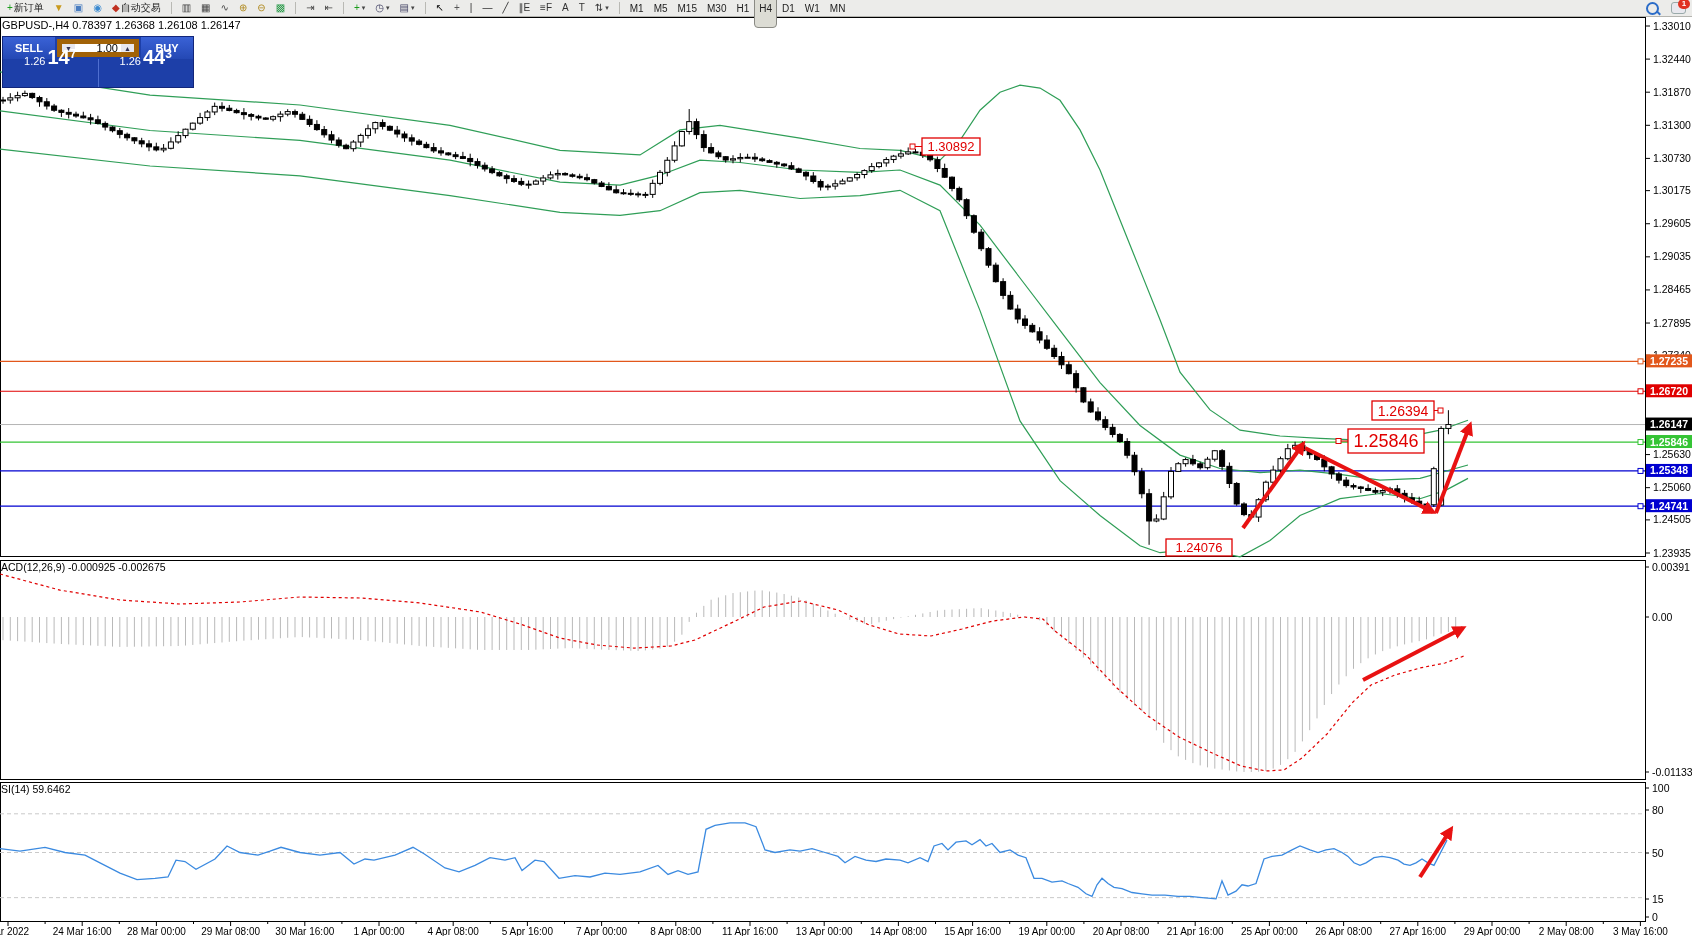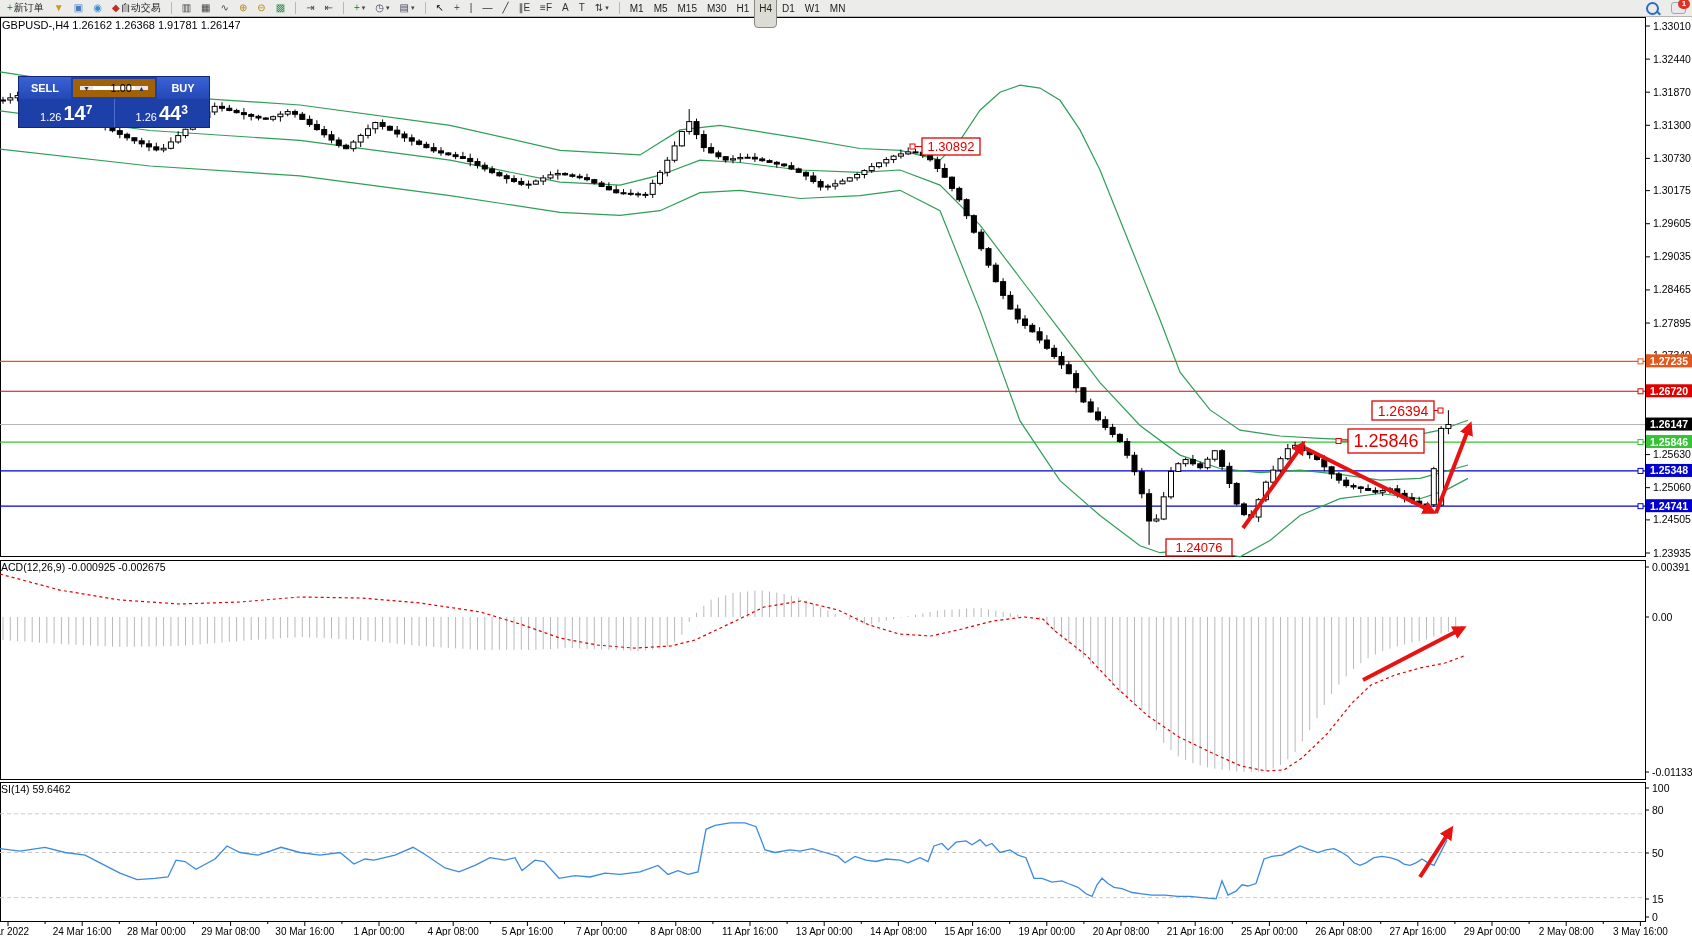--- a/index.html
+++ b/index.html
@@ -20,30 +20,30 @@
   .tb-tf.active{background:#dcdcd4;border:1px solid #8a8a84;border-radius:4px;}
   #tb-right{margin-left:auto;display:flex;align-items:center;padding-right:6px;}
   .mag{position:relative;width:9px;height:9px;border:2px solid #2b6cc8;border-radius:50%;margin-right:12px;}
   .mag::after{content:"";position:absolute;left:8px;top:8px;width:5px;height:2px;background:#2b6cc8;
               transform:rotate(45deg);}
   .chat{position:relative;width:13px;height:10px;background:#e8e8ee;border:1px solid #9aa;border-radius:3px;}
   .chat .badge{position:absolute;right:-5px;top:-4px;min-width:10px;height:10px;border-radius:6px;background:#e03222;
                color:#fff;font-size:8px;line-height:10px;text-align:center;padding:0 1px;font-weight:bold;}
   
   #symline{position:absolute;left:2px;top:19px;font-size:11px;color:#000;z-index:4;}
-  #oneclick{position:absolute;left:18px;top:36px;width:190px;z-index:4;background:#1d3fa8;border:1px solid #12267a;
-            color:#fff;margin-top:40px;}
+  #oneclick{position:absolute;left:2px;top:36px;width:190px;z-index:4;background:#1d3fa8;border:1px solid #12267a;
+            color:#fff;}
   #oc-top{display:flex;height:22px;align-items:stretch;}
   .oc-btn{flex:0 0 52px;background:linear-gradient(#3a62d6,#2448b4);display:flex;align-items:center;justify-content:center;
           font-size:11px;font-weight:bold;color:#fff;cursor:pointer;}
-  #oc-lot{flex:1;display:flex;align-items:stretch;background:#fff;margin:2px;border:7px solid #a16207;}
+  #oc-lot{flex:1;display:flex;align-items:stretch;background:#fff;margin:2px;border:5px solid #a16207;}
   .spin{width:13px;background:#e7e7ef;color:#335;font-size:7px;display:flex;align-items:center;justify-content:center;}
   #lotval{flex:1;display:flex;align-items:center;justify-content:flex-end;padding-right:3px;color:#000;font-size:11px;}
   #oc-big{display:flex;height:28px;}
-  .oc-price{flex:1;display:flex;align-items:flex-end;justify-content:center;padding-bottom:1px;cursor:pointer;}
+  .oc-price{flex:1;display:flex;align-items:flex-end;justify-content:center;padding-bottom:17px;cursor:pointer;}
   .oc-price.l{border-right:1px solid #4f6fd0;}
   .oc-price .base{font-size:11px;margin-right:2px;margin-bottom:3px;}
   .oc-price .big{font-size:20px;font-weight:bold;line-height:25px;}
   .oc-price .sup{font-size:12px;font-weight:bold;margin-bottom:9px;}
   svg text{font-family:"Liberation Sans", sans-serif;}
 </style>
 </head>
 <body>
 
 <div id="app">
@@ -953,21 +953,21 @@
         <rect x="1166" y="539" width="66" height="17" fill="#fff" stroke="#e00000" stroke-width="1.3"></rect>
         <text x="1199" y="552.18" font-size="13" fill="#e00000" text-anchor="middle">1.24076</text>
       </g>
       <line x1="1243" y1="528" x2="1303" y2="444" stroke="#e81212" stroke-width="4" marker-end="url(#ah)"></line>
       <line x1="1305" y1="448" x2="1433" y2="512" stroke="#e81212" stroke-width="4" marker-end="url(#ah)"></line>
       <line x1="1436" y1="513" x2="1470" y2="425" stroke="#e81212" stroke-width="4" marker-end="url(#ah)"></line>
       <line x1="1363" y1="680" x2="1463" y2="628" stroke="#e81212" stroke-width="4" marker-end="url(#ah)"></line>
       <line x1="1420" y1="877" x2="1451" y2="829" stroke="#e81212" stroke-width="4" marker-end="url(#ah)"></line>
     </svg>
 
-  <div id="symline">GBPUSD-,H4  1.26162 1.26368 1.91781 1.26147</div>
+  <div id="symline">GBPUSD-,H4  0.78397 1.26368 1.26108 1.26147</div>
 
   <div id="oneclick">
     <div id="oc-top">
       <div class="oc-btn">SELL</div>
       <div id="oc-lot">
         <div class="spin">▼</div>
         <div id="lotval">1.00</div>
         <div class="spin">▲</div>
       </div>
       <div class="oc-btn">BUY</div>

